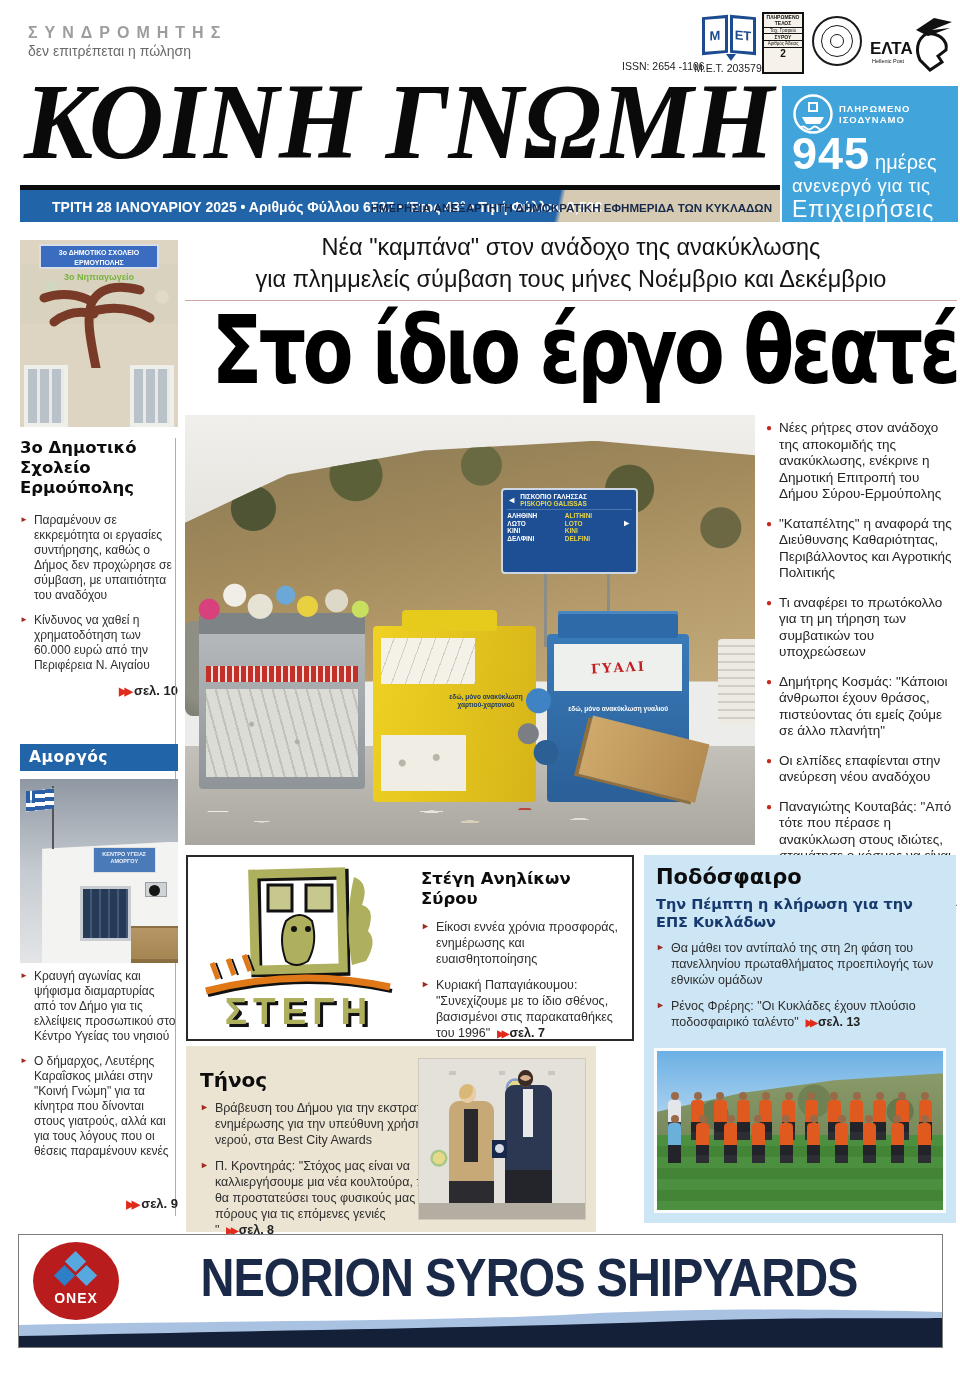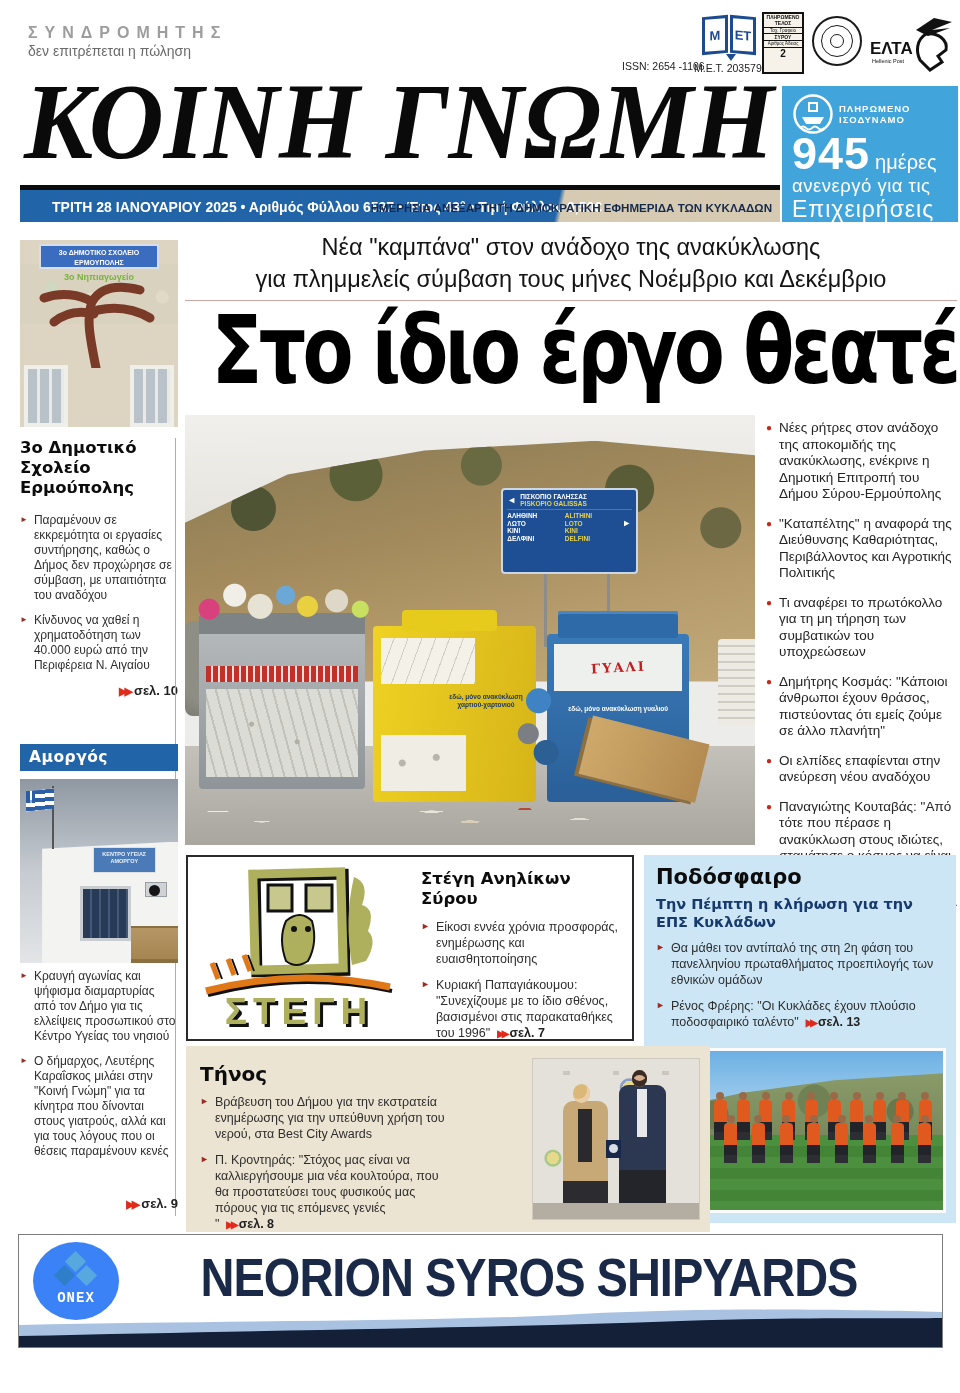--- a/index.html
+++ b/index.html
@@ -170,42 +170,42 @@
   .fb-hill { position:absolute; top:14%; left:0; width:100%; height:44%; background:radial-gradient(circle at 20% 60%, #6a7a4e 0 14px, transparent 15px),radial-gradient(circle at 55% 40%, #708254 0 16px, transparent 17px),radial-gradient(circle at 85% 55%, #66784c 0 13px, transparent 14px),linear-gradient(#8a9a68,#76885c); clip-path:polygon(0 55%, 30% 28%, 62% 10%, 100% 0, 100% 100%, 0 100%); }
   .fb-field { position:absolute; bottom:0; left:0; width:100%; height:47%; background:repeating-linear-gradient(#4c8f3e 0 11px,#448437 11px 22px); }
   .fb-row { position:absolute; left:4%; width:92%; display:flex; justify-content:space-between; }
   .fb-row.back { top:31%; } .fb-row.front { top:45%; }
   .fb-player { position:relative; width:13px; height:40px; background:linear-gradient(#e05a20 0 55%,#22242a 55% 80%,#2c2e34 80% 100%); border-radius:4px 4px 0 0; }
   .fb-player::before { content:""; position:absolute; left:2.5px; top:-8px; width:8px; height:8px; border-radius:50%; background:#9a6a48; }
   .fb-player.coach { background:linear-gradient(#e4e6ea 0 55%,#3a3c44 55% 100%); }
   .fb-player.keeper { background:linear-gradient(#6ab0d8 0 55%,#22242a 55% 100%); }
 
   
-  .tinos-box { left:186px; top:1046px; width:524px; height:186px; background:#ece4d2; padding:16px 14px; }
+  .tinos-box { left:186px; top:1046px; width:410px; height:186px; background:#ece4d2; padding:22px 14px; }
   .tinos-head { font-family:"DejaVu Sans", sans-serif; font-weight:bold; font-size:20px; color:#0c0c0c; margin-bottom:8px; }
   .tinos-text { width:248px; }
   .tinos-photo { position:absolute; right:10px; top:12px; width:168px; height:162px; background:#e4e0da; overflow:hidden; border:1px solid #cfcabe; }
   .tp-logos { position:absolute; inset:0; background:
       radial-gradient(circle at 58% 18%, #e8d44a 0 7px, #3a6cc0 7px 9px, transparent 10px),
       radial-gradient(circle at 12% 62%, #e8d44a 0 6px, #7ab648 6px 8px, transparent 9px),
       linear-gradient(90deg, transparent 0 18%, #b8b4ac 18% 22%, transparent 22% 48%, #b8b4ac 48% 52%, transparent 52% 78%, #b8b4ac 78% 82%, transparent 82%);
     background-size:100% 100%,100% 100%,100% 4px; background-repeat:no-repeat,no-repeat,no-repeat; background-position:0 0,0 0,0 12px; opacity:.55; }
   .tp-floor { position:absolute; bottom:0; width:100%; height:10%; background:#b4aea2; }
   .tp-woman { position:absolute; left:18%; bottom:10%; width:27%; height:64%; background:linear-gradient(#c6a977 0 78%,#2c2c30 78%); border-radius:10px 10px 0 0; }
   .tp-woman::before { content:""; position:absolute; left:22%; top:-17px; width:17px; height:19px; border-radius:50%; background:#d9b878; box-shadow:inset -3px -4px 0 #e9cda6; }
   .tp-woman::after { content:""; position:absolute; left:34%; top:8%; width:32%; height:52%; background:#2a2a2e; }
   .tp-man { position:absolute; left:52%; bottom:10%; width:28%; height:74%; background:linear-gradient(#2c3852 0 72%,#23252b 72%); border-radius:9px 9px 0 0; }
   .tp-man::before { content:""; position:absolute; left:28%; top:-15px; width:15px; height:17px; border-radius:50%; background:#d8b090; box-shadow:inset 0 -6px 0 #3a2c24, inset 0 5px 0 #3a2c24; }
   .tp-man::after { content:""; position:absolute; left:38%; top:4%; width:22%; height:40%; background:#e9e9ec; }
   .tp-plaque { position:absolute; left:44%; bottom:38%; width:15px; height:18px; background:#18284a; }
   .tp-plaque::before { content:""; position:absolute; left:3px; top:4px; width:9px; height:9px; border-radius:50%; background:#d8dce4; }
 
   
   .banner { left:18px; top:1234px; width:925px; height:114px; background:#fff; border:1.5px solid #7c7c7c; overflow:hidden; }
-  .onex { position:absolute; left:14px; top:7px; width:86px; height:78px; background:#3b82f6; border-radius:50%;font-family:Liberation Mono, monospace; }
+  .onex { position:absolute; left:14px; top:7px; width:86px; height:78px; background:#b91c1c; border-radius:50%; }
   .onex .dia { position:absolute; width:15px; height:15px; transform:rotate(45deg); }
   .onex .d1 { left:35px; top:12px; background:#58a8e0; }
   .onex .d2 { left:24px; top:26px; background:#2f7ec8; }
   .onex .d3 { left:46px; top:26px; background:#58a8e0; }
   .onex .txt { position:absolute; left:0; top:48px; width:100%; text-align:center; color:#fff; font-weight:bold; font-size:14px; letter-spacing:1px; }
   .banner-title { position:absolute; left:104px; top:10px; width:812px; text-align:center; color:#1a2947; font-family:"Liberation Sans", sans-serif; font-weight:bold; font-size:47px; letter-spacing:-1px; white-space:nowrap; transform:scale(1.0,1.15); transform-origin:center top; }
   .banner-waves { position:absolute; left:0; bottom:0; width:100%; height:42px; }
 </style>
 </head>
 <body>
@@ -295,21 +295,21 @@
     <div class="sp-win r"></div>
   </div>
   <div class="abs school-title">3ο Δημοτικό Σχολείο Ερμούπολης</div>
   <div class="abs school-bullets">
     <div class="b-item">
       <span class="tri">►</span>
       <span>Παραμένουν σε εκκρεμότητα οι εργασίες συντήρησης, καθώς ο Δήμος δεν προχώρησε σε σύμβαση, με υπαιτιότητα του αναδόχου</span>
     </div>
     <div class="b-item">
       <span class="tri">►</span>
-      <span>Κίνδυνος να χαθεί η χρηματοδότηση των 40.000 ευρώ από την Περιφέρεια Ν. Αιγαίου</span>
+      <span>Κίνδυνος να χαθεί η χρηματοδότηση των 60.000 ευρώ από την Περιφέρεια Ν. Αιγαίου</span>
     </div>
     <div class="pagemark">
       <span class="arrows">▶▶</span><span>σελ. 10</span>
     </div>
   </div>
   <div class="abs sidebar-rule"></div>
 
   <div class="abs amorgos-bar">Αμοργός</div>
   <div class="abs amorgos-photo">
     <div class="am-building"></div>

